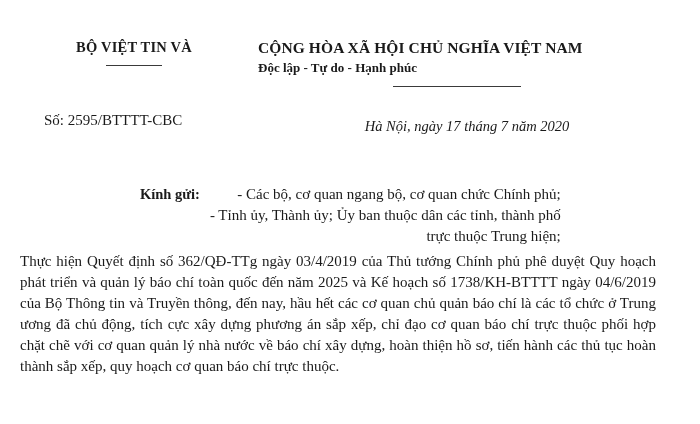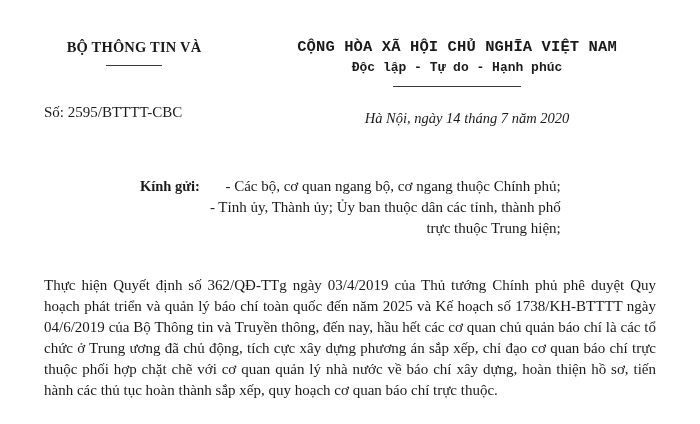--- a/index.html
+++ b/index.html
@@ -30,24 +30,22 @@
     padding-top: 38px;
   }
   .header-left {
     width: 258px;
     text-align: center;
     padding-left: 10px;
     box-sizing: border-box;
   }
   .header-right {
     flex: 1;
-    text-align: center;
     padding-right: 44px;
     box-sizing: border-box;
-    font-family: Liberation Mono, monospace;
   }
 
   .org-name {
     font-size: 14.5px;
     font-weight: bold;
     line-height: 18px;
     letter-spacing: 0.2px;
   }
   .national-title {
     font-size: 15.5px;
@@ -73,21 +71,21 @@
     width: 128px;
     height: 0;
     border-top: 1.6px solid #3a3a3a;
     margin: 8px auto 0 auto;
   }
 
   
   .meta-row {
     display: flex;
     align-items: flex-start;
-    margin-top: 16px;
+    margin-top: 24px;
   }
   .meta-left {
     width: 268px;
     padding-left: 44px;
     box-sizing: border-box;
   }
   .meta-right {
     flex: 1;
     text-align: center;
     padding-right: 34px;
@@ -134,67 +132,67 @@
   .recipient-item {
     white-space: nowrap;
   }
   .recipient-cont {
     padding-left: 11px;
     white-space: nowrap;
   }
 
   
   .body-text {
-    padding-left: 44px;
+    padding-left: 20px;
     padding-right: 44px;
-    margin-top: 36px;
+    margin-top: 4px;
   }
   .para {
     font-size: 15px;
     line-height: 21px;
     text-align: justify;
     margin: 0;
   }
 </style>
 </head>
 <body>
 
 <div class="page">
 
   <div class="header">
 
     <div class="header-left">
-      <div class="org-name">BỘ THÔNG TIN VÀ</div>
+      <div class="org-name">BỘ VIỆT TIN VÀ</div>
       <div class="rule-short"></div>
     </div>
 
     <div class="header-right">
       <div class="national-title">CỘNG HÒA XÃ HỘI CHỦ NGHĨA VIỆT NAM</div>
       <div class="motto">Độc lập - Tự do - Hạnh phúc</div>
       <div class="rule-long"></div>
     </div>
 
   </div>
 
   <div class="meta-row">
 
     <div class="meta-left">
       <div class="doc-number">Số: 2595/BTTTT-CBC</div>
     </div>
 
     <div class="meta-right">
-      <div class="date-line">Hà Nội, ngày 14 tháng 7 năm 2020</div>
+      <div class="date-line">Hà Nội, ngày 17 tháng 7 năm 2020</div>
     </div>
 
   </div>
 
   <div class="recipients">
     <div class="recipients-label">Kính gửi:</div>
     <div class="recipients-list">
-      <div class="recipient-item">- Các bộ, cơ quan ngang bộ, cơ ngang thuộc Chính phủ;</div>
+      <div class="recipient-item">- Các bộ, cơ quan ngang bộ, cơ quan chức Chính phủ;</div>
       <div class="recipient-item">- Tỉnh ủy, Thành ủy; Ủy ban thuộc dân các tỉnh, thành phố</div>
       <div class="recipient-cont">trực thuộc Trung hiện;</div>
     </div>
   </div>
 
   <div class="body-text">
     <p class="para">Thực hiện Quyết định số 362/QĐ-TTg ngày 03/4/2019 của Thủ tướng Chính phủ phê duyệt Quy hoạch phát triển và quản lý báo chí toàn quốc đến năm 2025 và Kế hoạch số 1738/KH-BTTTT ngày 04/6/2019 của Bộ Thông tin và Truyền thông, đến nay, hầu hết các cơ quan chủ quản báo chí là các tổ chức ở Trung ương đã chủ động, tích cực xây dựng phương án sắp xếp, chỉ đạo cơ quan báo chí trực thuộc phối hợp chặt chẽ với cơ quan quản lý nhà nước về báo chí xây dựng, hoàn thiện hồ sơ, tiến hành các thủ tục hoàn thành sắp xếp, quy hoạch cơ quan báo chí trực thuộc.</p>
 
   </div>
 

